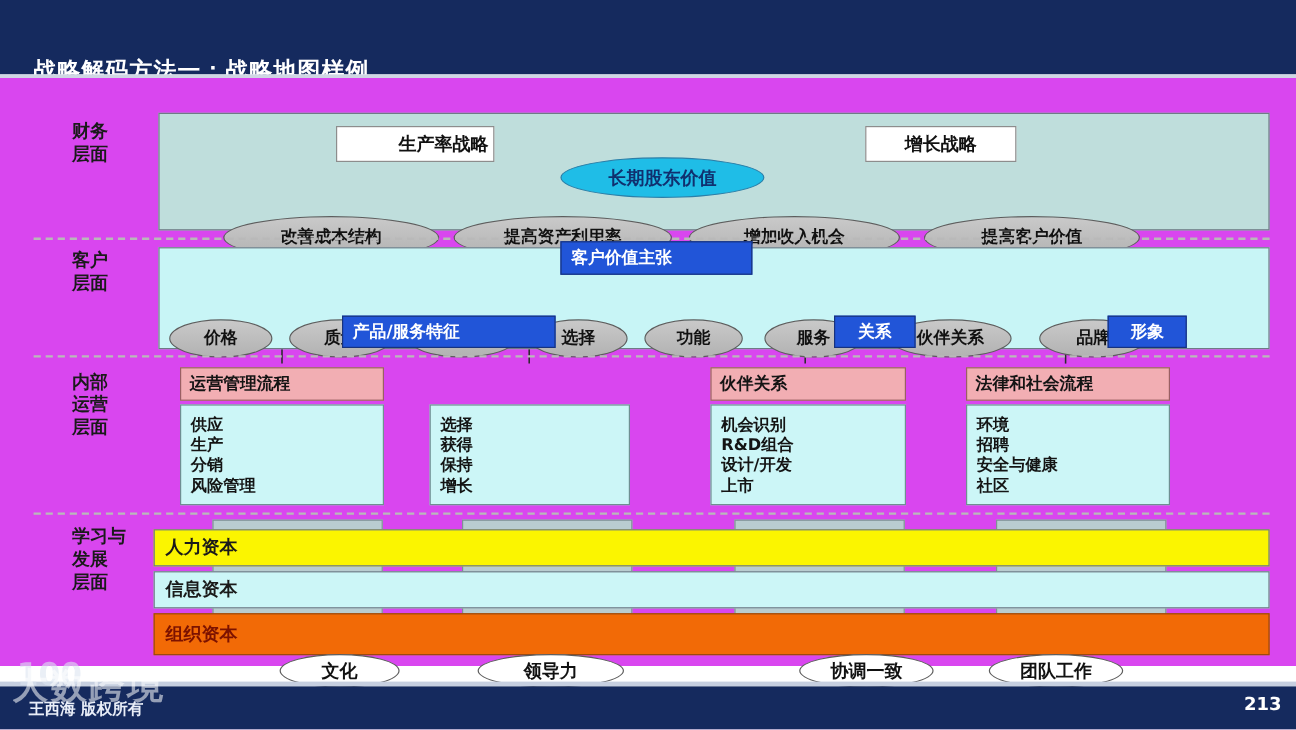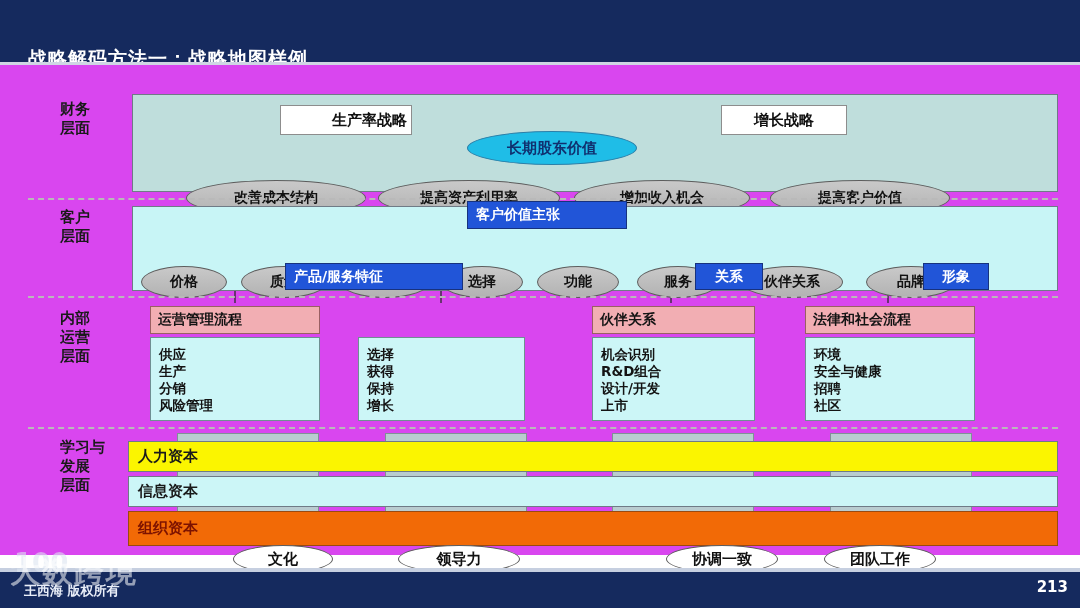--- a/index.html
+++ b/index.html
@@ -308,22 +308,22 @@
   <div class="proc-body" style="left:592px; top:272px; width:163px; height:84px;">
     <div>机会识别</div>
     <div>R&amp;D组合</div>
     <div>设计/开发</div>
     <div>上市</div>
   </div>
 
   <div class="proc-head" style="left:805px; top:241px; width:170px; height:28px;">法律和社会流程</div>
   <div class="proc-body" style="left:805px; top:272px; width:170px; height:84px;">
     <div>环境</div>
+    <div>招聘</div>
     <div>安全与健康</div>
-    <div>招聘</div>
     <div>社区</div>
   </div>
 
   <div class="sep" style="top:362px;"></div>
 
   <div class="row-label" style="left:60px; top:373px;">学习与
 发展
 层面</div>
 
   <div class="col-strip" style="left:177px; top:368px; width:142px; height:111px;"></div>

